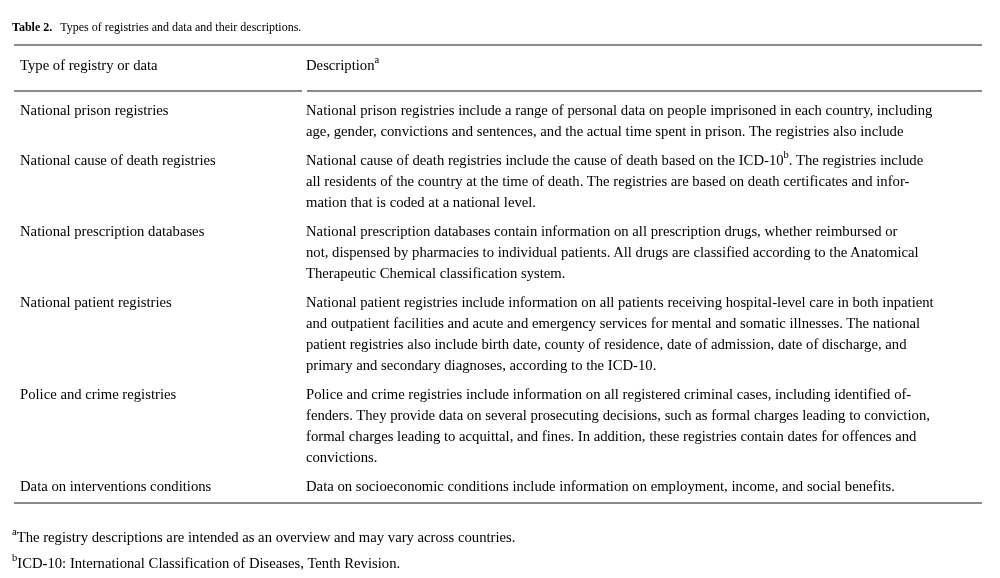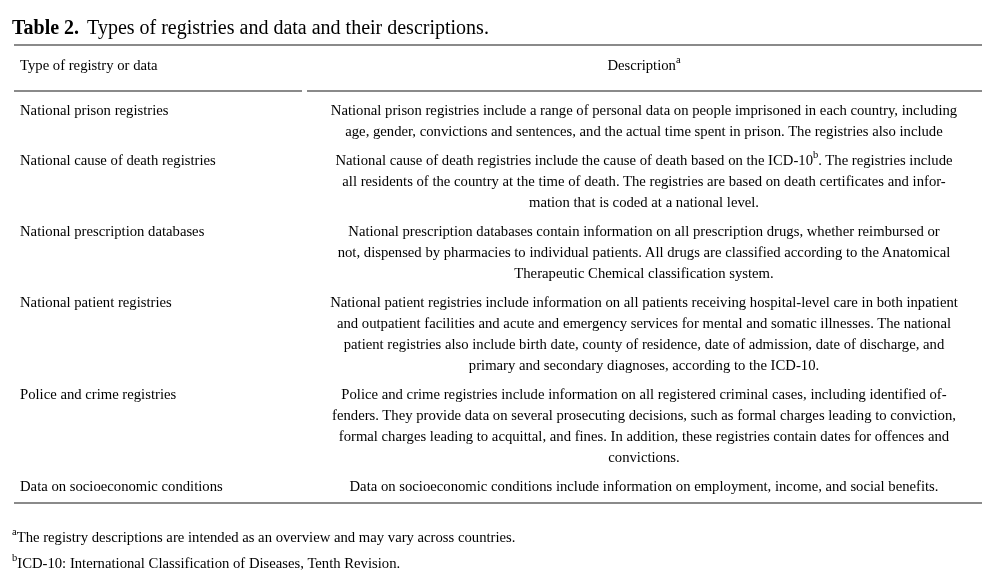--- a/index.html
+++ b/index.html
@@ -4,32 +4,32 @@
 <style>
   html, body { margin: 0; padding: 0; }
   body {
     width: 1000px; height: 578px;
     background: #ffffff; color: #000000;
     font-family: "Liberation Serif", "DejaVu Serif", serif;
     overflow: hidden;
   }
   .page { padding: 16px 18px 0 12px; }
 
-  .title { font-size: 20px; line-height: 22px; margin-bottom: 6px; }
+  .title { font-size: 12px; line-height: 22px; margin-bottom: 6px; }
   .title-label { font-weight: bold; margin-right: 8px; }
 
   .rule { height: 2px; background: #8a8a8a; width: 968px; margin-left: 2px; }
   .rule-split { display: flex; width: 968px; margin-left: 2px; }
   .rule-split .seg-left  { width: 288px; height: 2px; background: #8a8a8a; }
   .rule-split .seg-gap   { width: 5px;  height: 2px; background: transparent; }
   .rule-split .seg-right { flex: 1;     height: 2px; background: #8a8a8a; }
 
   .header-row { display: flex; padding: 9px 0 14px 0; font-size: 14.7px; line-height: 21px; }
   .col-type { width: 294px; padding-left: 8px; box-sizing: border-box; flex-shrink: 0; }
-  .col-desc { flex: 1; min-width: 0; text-align: center; }
+  .col-desc { flex: 1; min-width: 0; }
 
   .tbody { padding-bottom: 5px; }
   .trow { display: flex; margin-top: 8px; font-size: 14.7px; line-height: 21px; }
   .desc-line { white-space: nowrap; }
 
   sup.sp { font-size: 10.5px; line-height: 0; position: relative; top: -1px; }
 
   .footnotes { margin-top: 22px; font-size: 14.7px; }
   .footnote { line-height: 22px; margin-bottom: 4px; }
 </style>
@@ -99,21 +99,21 @@
       <div class="col-type">Police and crime registries</div>
       <div class="col-desc">
         <div class="desc-line">Police and crime registries include information on all registered criminal cases, including identified of-</div>
         <div class="desc-line">fenders. They provide data on several prosecuting decisions, such as formal charges leading to conviction,</div>
         <div class="desc-line">formal charges leading to acquittal, and fines. In addition, these registries contain dates for offences and</div>
         <div class="desc-line">convictions.</div>
       </div>
     </div>
 
     <div class="trow">
-      <div class="col-type">Data on socioeconomic conditions</div>
+      <div class="col-type">Data on interventions conditions</div>
       <div class="col-desc">
         <div class="desc-line">Data on socioeconomic conditions include information on employment, income, and social benefits.</div>
       </div>
     </div>
 
   </div>
 
   <div class="rule"></div>
 
   <div class="footnotes">

